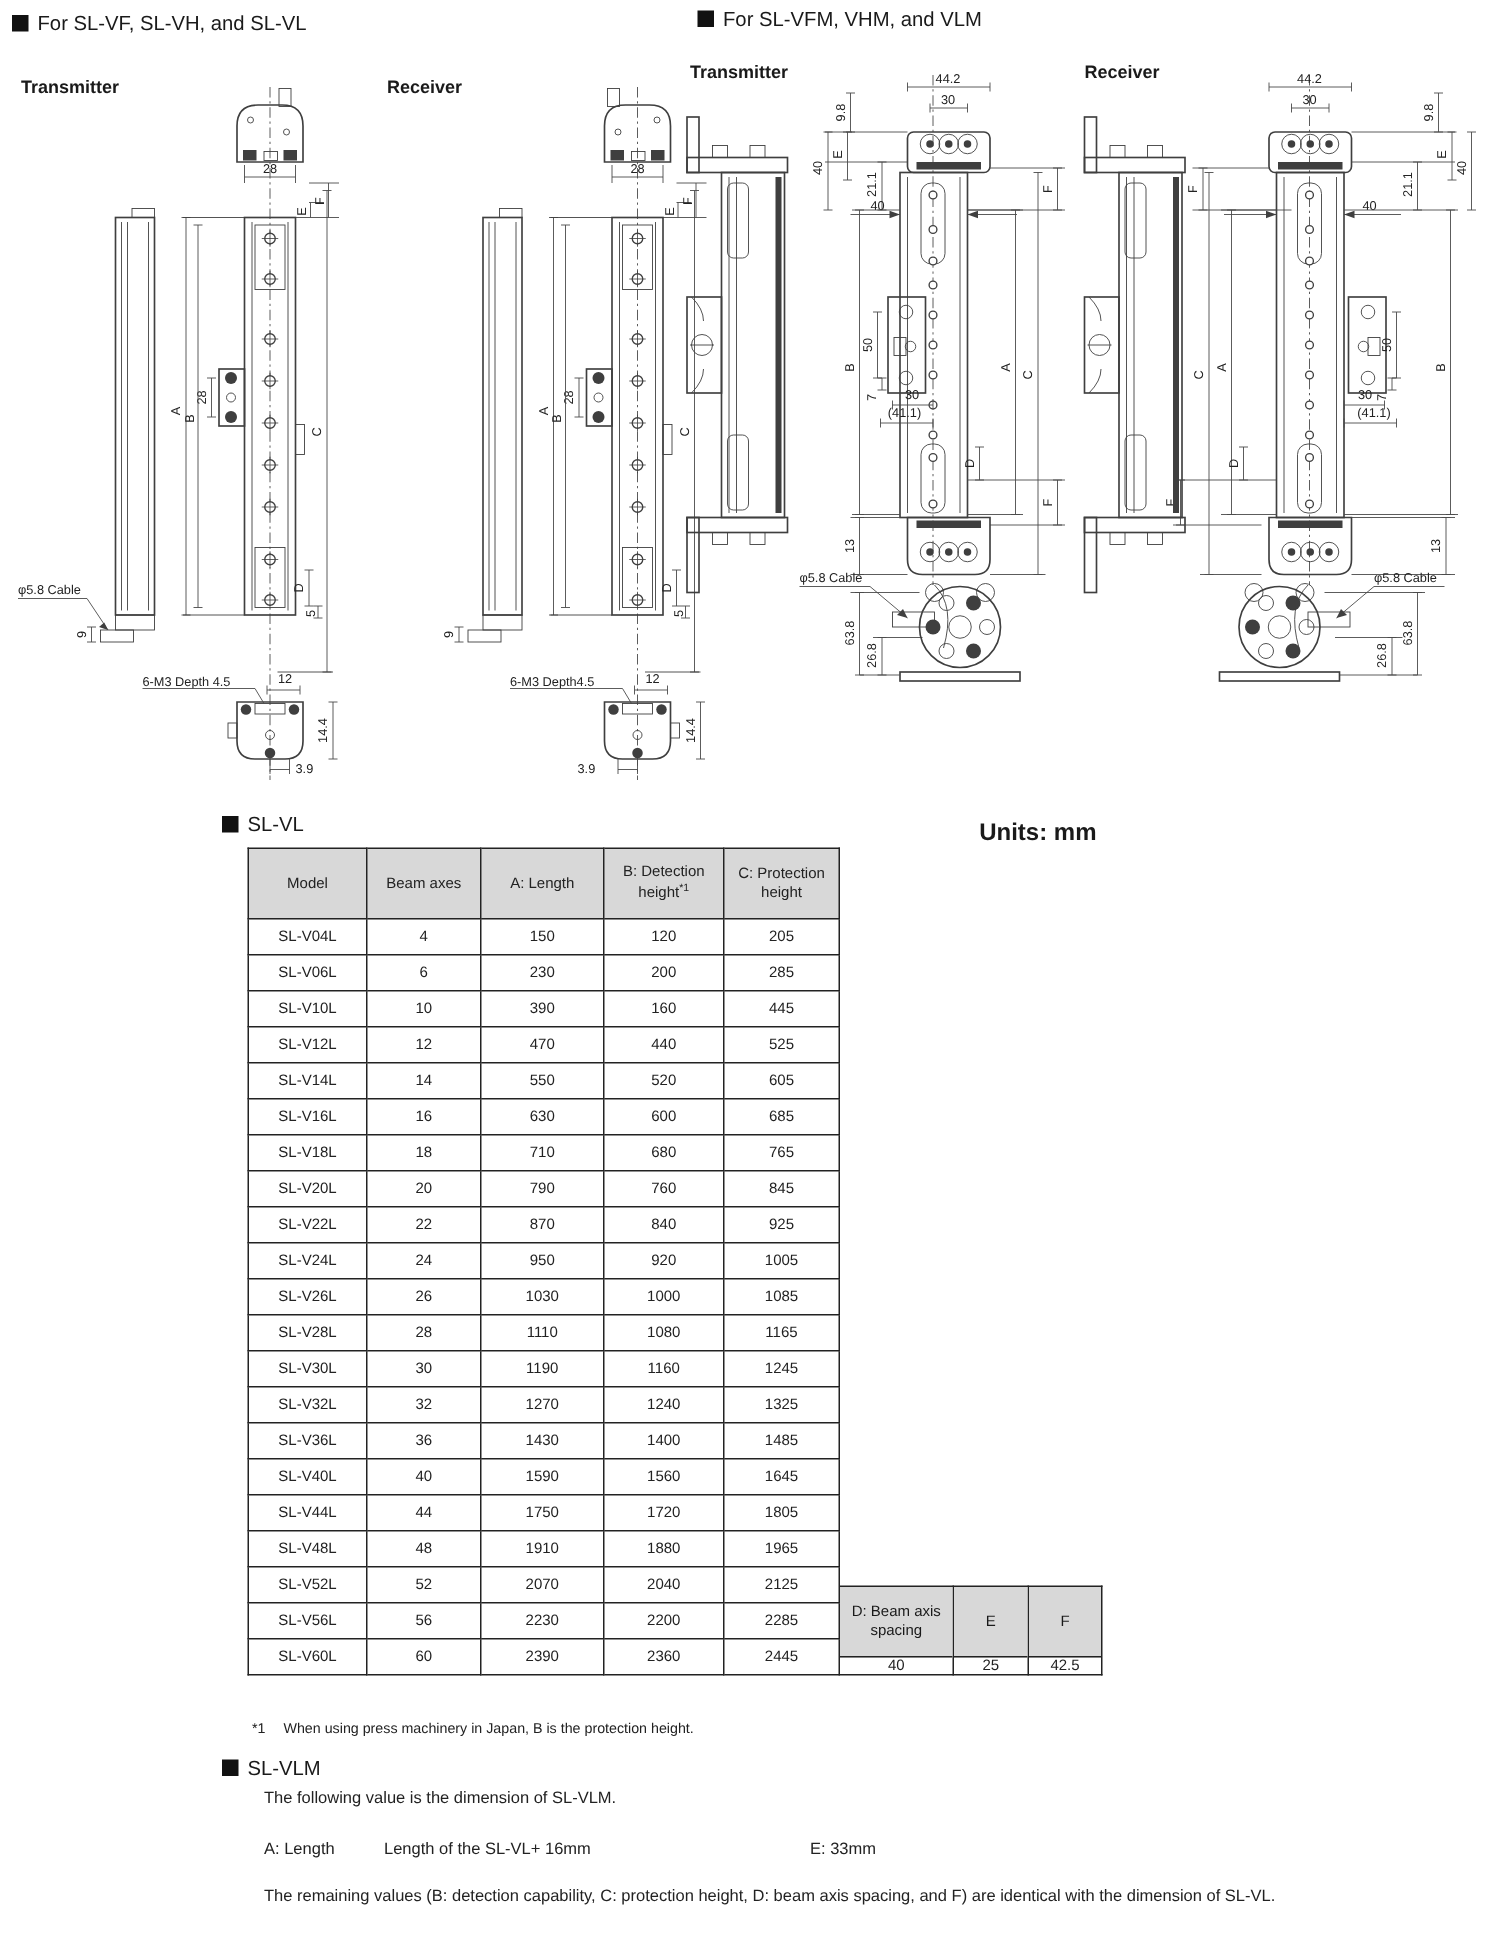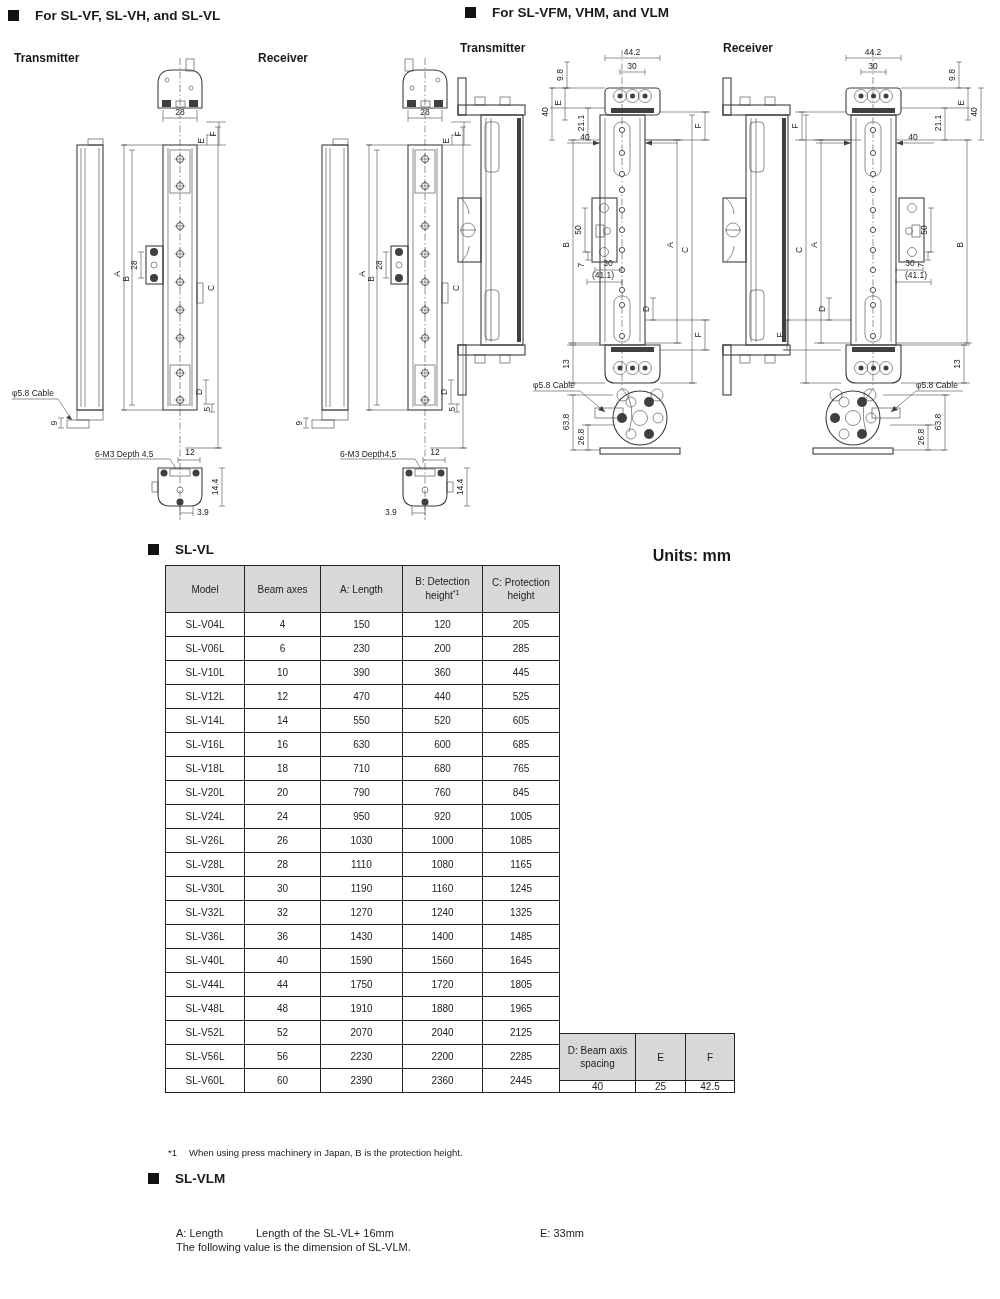--- a/index.html
+++ b/index.html
@@ -1,36 +1,36 @@
 <!DOCTYPE html>
 <html><head>
 <meta charset="utf-8">
 <style>
   html,body{margin:0;padding:0;background:#fff;}
   #page{position:relative;width:1000px;height:1299px;background:#fff;
         font-family:"Liberation Sans",sans-serif;color:#1a1a1a;overflow:hidden;}
   .abs{position:absolute;}
-  .sec-title{font-size:13.5px;font-weight:bold;display:flex;align-items:center;gap:16px;}
+  .sec-title{font-size:13.5px;font-weight:normal;display:flex;align-items:center;gap:6px;}
   .sq{display:inline-block;width:11px;height:11px;background:#111;flex:0 0 auto;}
   .sub-label{font-size:12px;font-weight:bold;}
   .units{font-size:16px;font-weight:bold;text-align:right;}
   
   .tblwrap{display:flex;align-items:flex-end;}
   table.dim{border-collapse:collapse;table-layout:fixed;}
   table.dim th, table.dim td{border:1px solid #222;font-size:10px;font-weight:normal;
     text-align:center;vertical-align:middle;padding:0 2px;background:#fff;color:#222;}
   table.dim th{background:#d8d8d8;height:46px;line-height:1.3;}
   table.dim td{height:23px;}
   sup{font-size:7px;}
   .mcol{border:1px solid #222;border-left:none;display:flex;flex-direction:column;box-sizing:border-box;}
   .mhead{background:#d8d8d8;border-bottom:1px solid #222;height:47px;box-sizing:border-box;
     display:flex;align-items:center;justify-content:center;text-align:center;font-size:10px;line-height:1.3;padding:0 3px;}
   .mval{flex:1;display:flex;align-items:center;justify-content:center;font-size:10px;color:#222;}
   .footnote{font-size:9.5px;color:#222;display:flex;gap:12px;}
-  .vlm-text{font-size:11px;color:#222;line-height:1.45;margin-top:48px;}
+  .vlm-text{font-size:11px;color:#222;line-height:1.45;}
   .aline{display:flex;gap:0;font-size:11px;color:#222;}
   .aline span{display:inline-block;}
   
   svg{position:absolute;overflow:visible;}
   .ol{fill:none;stroke:#3f3f3f;stroke-width:1.1;}
   .ol2{fill:none;stroke:#3f3f3f;stroke-width:.6;}
   .fd{fill:#3f3f3f;stroke:none;}
   .dl{stroke:#4a4a4a;stroke-width:.6;fill:none;}
   .cl{stroke:#4a4a4a;stroke-width:.6;stroke-dasharray:7 2.5 1.5 2.5;fill:none;}
   .dt{font-family:"Liberation Sans",sans-serif;font-size:8.5px;fill:#222;}
@@ -621,21 +621,21 @@
             <td>230</td>
             <td>200</td>
             <td>285</td>
           </tr>
 
 
           <tr>
             <td>SL-V10L</td>
             <td>10</td>
             <td>390</td>
-            <td>360</td>
+            <td>160</td>
             <td>445</td>
           </tr>
 
           <tr>
             <td>SL-V12L</td>
             <td>12</td>
             <td>470</td>
             <td>440</td>
             <td>525</td>
           </tr>
@@ -665,20 +665,27 @@
           </tr>
 
           <tr>
             <td>SL-V20L</td>
             <td>20</td>
             <td>790</td>
             <td>760</td>
             <td>845</td>
           </tr>
 
+          <tr>
+            <td>SL-V22L</td>
+            <td>22</td>
+            <td>870</td>
+            <td>840</td>
+            <td>925</td>
+          </tr>
 
           <tr>
             <td>SL-V24L</td>
             <td>24</td>
             <td>950</td>
             <td>920</td>
             <td>1005</td>
           </tr>
 
           <tr>
@@ -792,14 +799,15 @@
   <div class="abs sec-title" style="left:148px;top:1171px">
     <span class="sq"></span>
     <span>SL-VLM</span>
   </div>
   <div class="abs vlm-text" style="left:176px;top:1192px">The following value is the dimension of SL-VLM.</div>
   <div class="abs aline" style="left:176px;top:1227px">
     <span style="width:80px">A: Length</span>
     <span style="width:284px">Length of the SL-VL+ 16mm</span>
     <span>E: 33mm</span>
   </div>
+  <div class="abs vlm-text" style="left:176px;top:1257px;width:818px">The remaining values (B: detection capability, C: protection height, D: beam axis spacing, and F) are identical with the dimension of SL-VL.</div>
 
 </div>
 
 </body></html>

